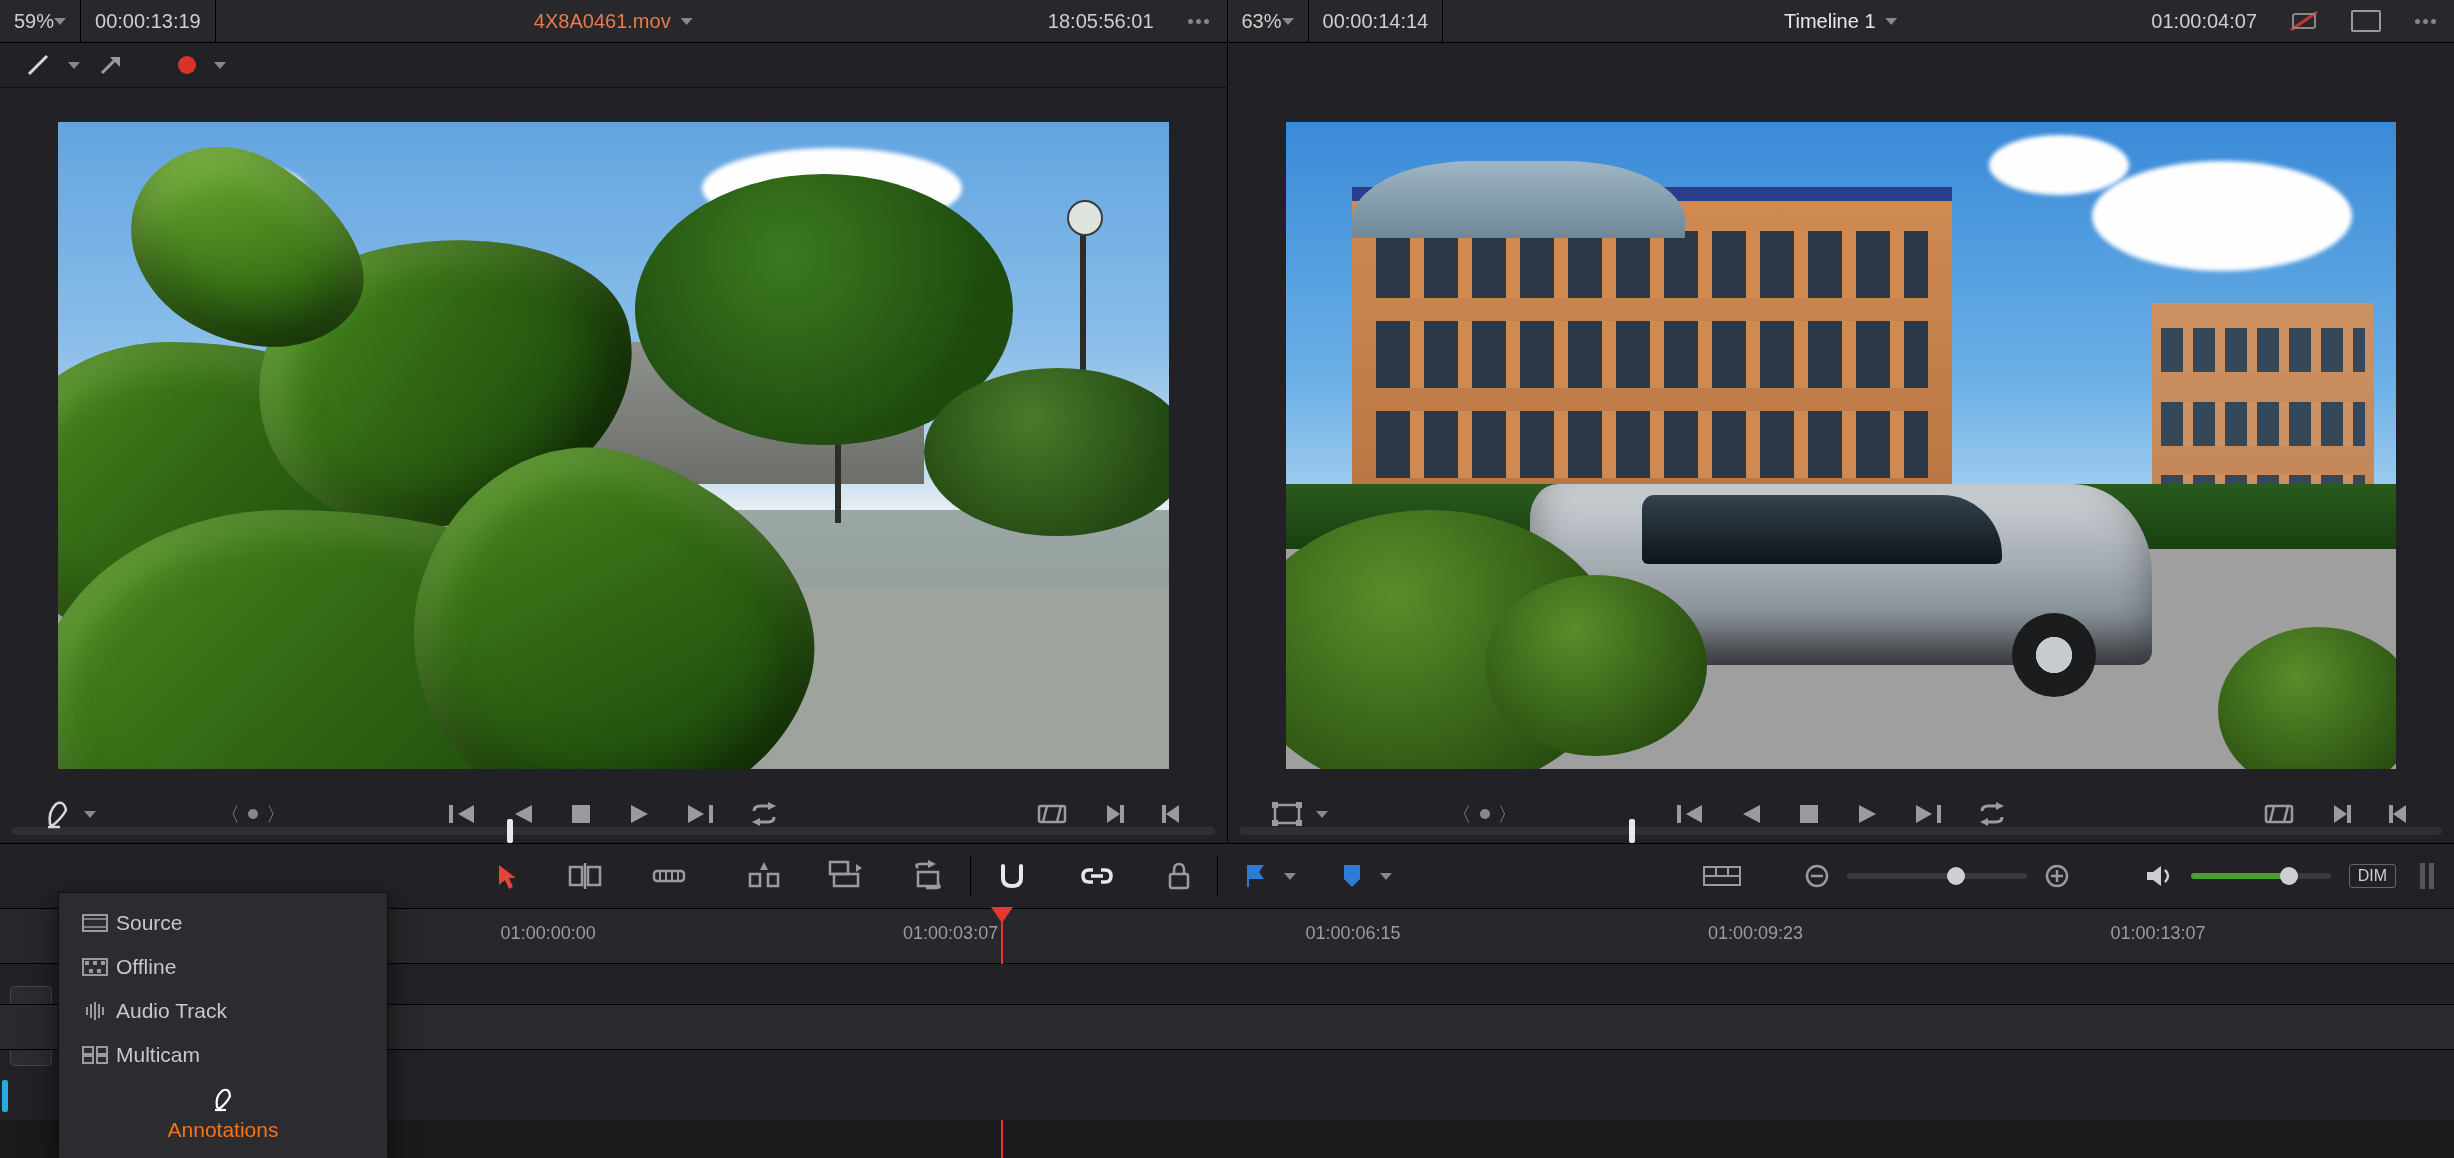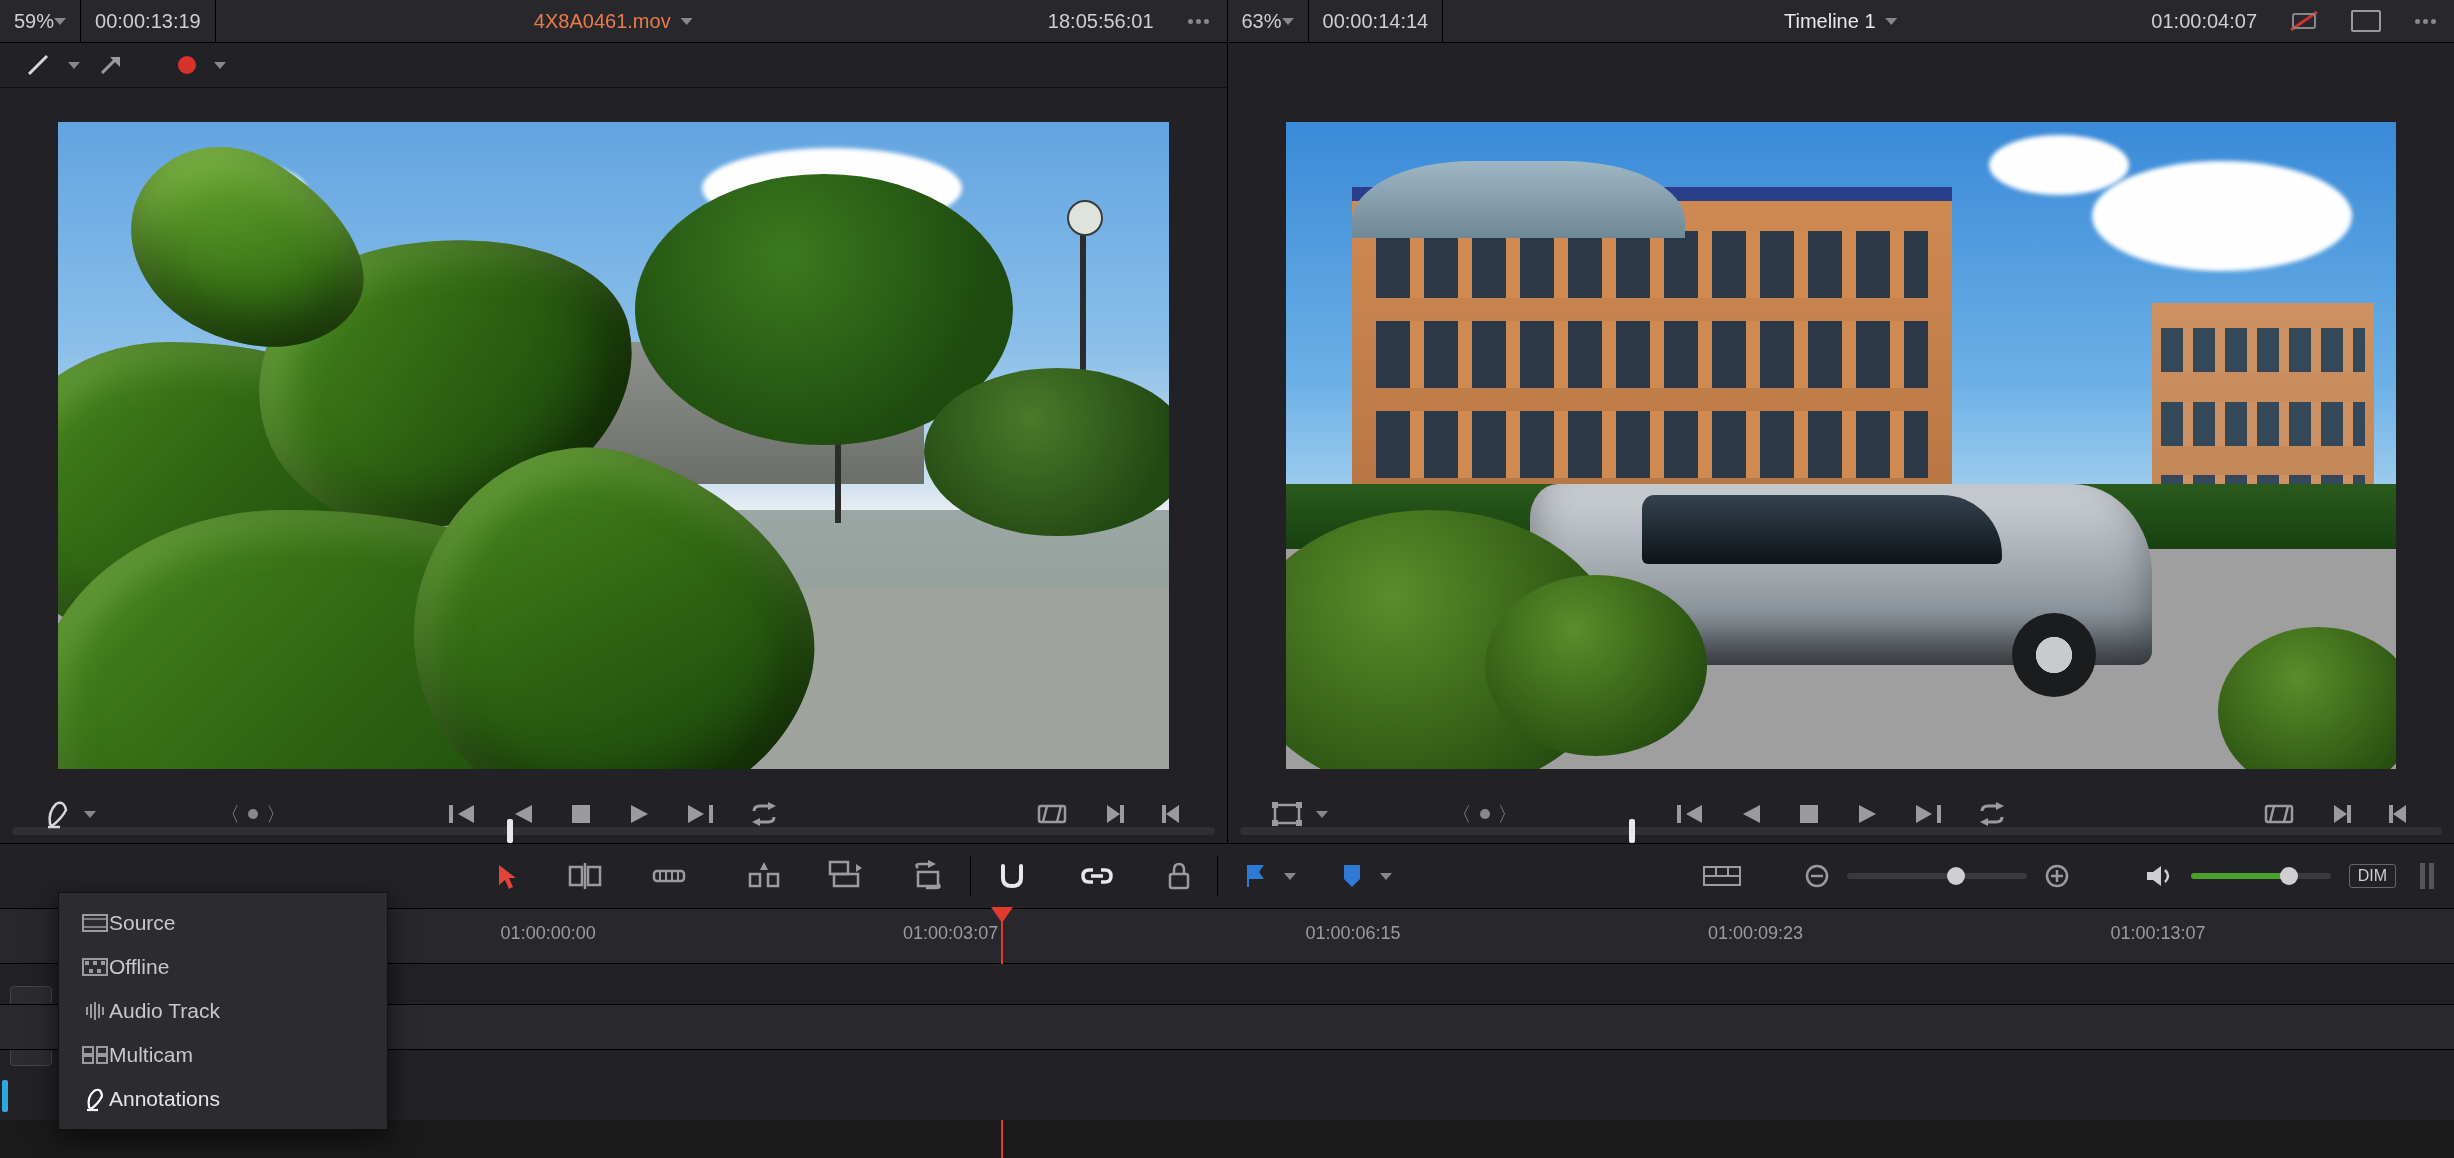--- a/index.html
+++ b/index.html
@@ -57,22 +57,22 @@
   .volslider{width:140px;height:6px;background:linear-gradient(90deg,#4aa02c 0 70%,#3a3a3e 70% 100%);border-radius:3px;position:relative;}
   .volslider .knob{position:absolute;top:-6px;left:calc(70% - 9px);width:18px;height:18px;border-radius:50%;background:#cfcfd2;}
   .dimbox{border:1px solid #666;border-radius:3px;padding:2px 8px;font-size:16px;color:#cfcfcf;}
   .tl-ruler{height:54px;background:#28282c;border-bottom:1px solid #000;position:relative;display:flex;align-items:center;}
   .rlabel{position:absolute;top:14px;color:#9c9c9c;font-size:18px;}
   .playhead{position:absolute;top:0;bottom:-300px;width:2px;background:#e23b2e;}
   .playhead:before{content:"";position:absolute;top:-2px;left:-10px;border-left:11px solid transparent;border-right:11px solid transparent;border-top:16px solid #e23b2e;}
   .tracks{height:156px;background:#212126;position:relative;}
   .trackrow{position:absolute;left:0;right:0;height:44px;background:#2a2a2e;border-top:1px solid #000;border-bottom:1px solid #000;}
   .menu{position:absolute;left:58px;top:892px;width:328px;background:#2b2b30;border:1px solid #111;box-shadow:0 8px 24px rgba(0,0,0,.6);padding:8px 0;z-index:50;}
-  .menuitem{display:flex;align-items:center;gap:0;padding:10px 22px;color:#c8c8c8;font-size:21px;}
-  .menuitem.sel{color:#e5e5e5;}
+  .menuitem{display:flex;align-items:center;gap:7px;padding:10px 22px;color:#c8c8c8;font-size:21px;}
+  .menuitem.sel{color:#f97316;flex-direction:column;}
   .menuicn{width:28px;display:inline-flex;justify-content:center;}
   .tlleftstub{position:absolute;left:0;top:0;width:58px;height:100%;}
   .stubbtn{position:absolute;width:40px;height:30px;border:1px solid #444;border-radius:4px;background:#2c2c30;}
   .bluline{position:absolute;left:2px;top:116px;width:6px;height:32px;background:#2ea7e0;border-radius:2px;}
   .etspacer{flex:1;}
   svg{overflow:visible;}
 </style>
 </head>
 <body>
 

